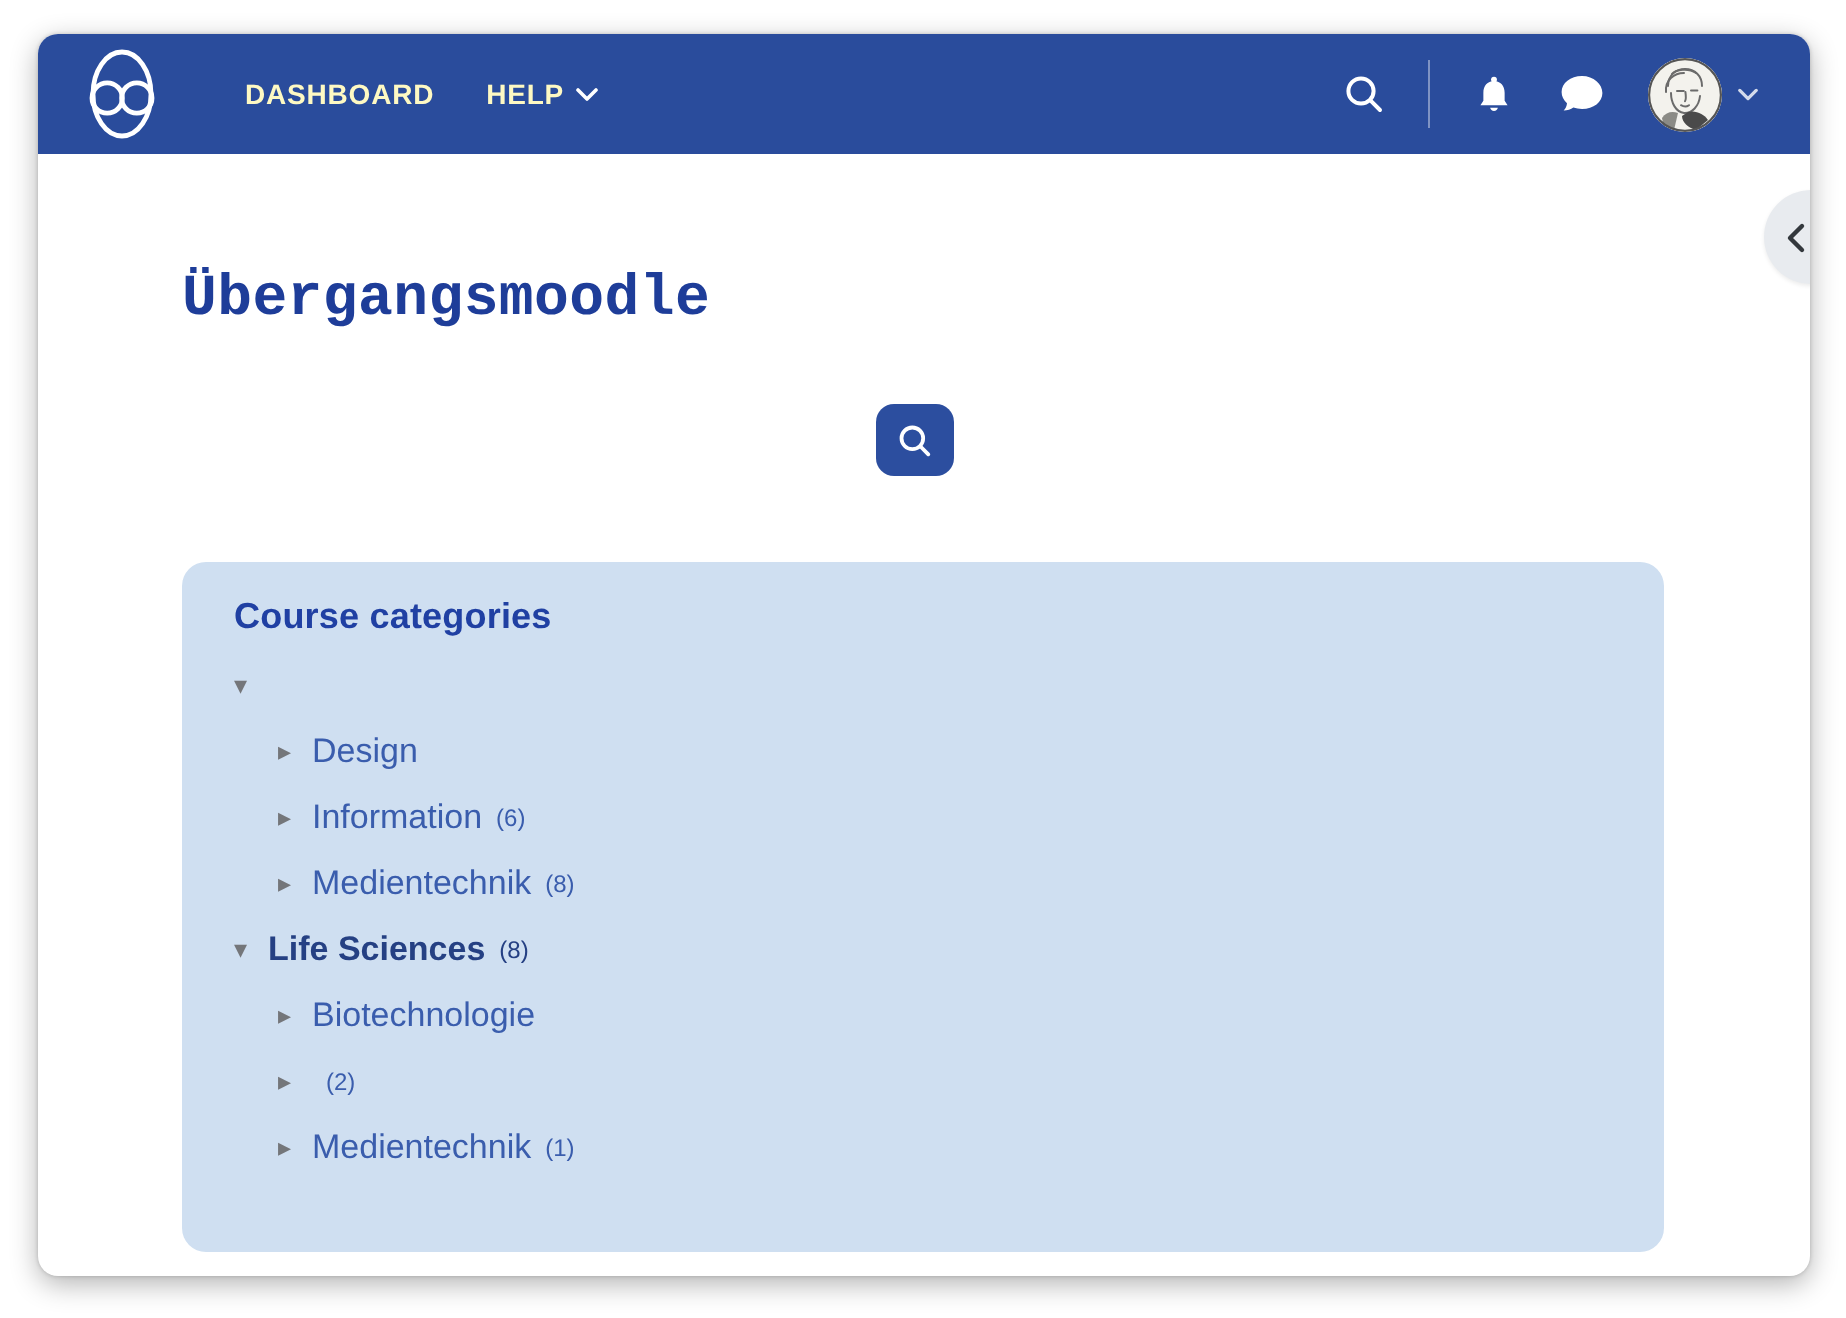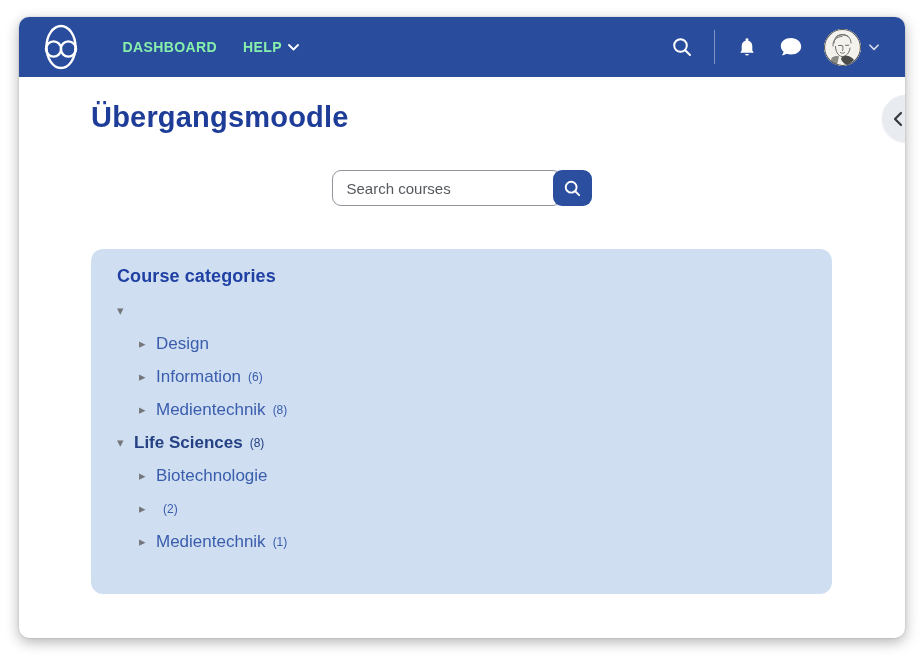--- a/index.html
+++ b/index.html
@@ -25,21 +25,21 @@
   .navbar {
     height: 60px;
     background: var(--navbar-bg, #2a4c9c);
     display: flex; align-items: center;
     padding: 0 26px 0 20px;
     color: #fff;
   }
   .logo { display: flex; align-items: center; flex: 0 0 auto; cursor: pointer; }
   .nav-links { display: flex; align-items: center; gap: 26px; margin-left: 40px; }
   .nav-link {
-    color: #86efac; text-decoration: none;
+    color: #fef9c3; text-decoration: none;
     font-size: 14px; font-weight: 700; letter-spacing: .4px;
     padding: 6px 0; position: relative;
     display: flex; align-items: center; gap: 6px;
     white-space: nowrap; cursor: pointer;
   }
   .nav-link.active::after {
     content: ""; position: absolute; left: 0; right: 0; bottom: -6px;
     height: 2px; background: #fff;
   }
   .nav-right { margin-left: auto; display: flex; align-items: center; gap: 21px; }
@@ -47,22 +47,22 @@
   .nav-divider { width: 1px; height: 34px; background: rgba(255,255,255,.4); }
   .avatar-group { display: flex; align-items: center; gap: 8px; cursor: pointer; }
   .avatar {
     width: 37px; height: 37px; border-radius: 50%;
     overflow: hidden; background: #f2f1ec; flex: 0 0 auto;
   }
 
   
   .main { width: 741px; margin: 0 auto; }
   .page-title {
-    margin-top: 24px;
-    font-family: Liberation Sans, sans-serif;
+    margin-top: 56px;
+    font-family: Liberation Mono, monospace;
     font-weight: 700; font-size: 29px;
     color: var(--title-color, #1e3d99);
     letter-spacing: .2px;
   }
   .search-form { display: flex; justify-content: center; margin-top: 36px; }
   .search-input {
     width: 230px; height: 36px;
     border: 1px solid #8f959b; border-radius: 9px;
     padding: 0 14px; font-size: 15px; color: #33383d;
     font-family: "Liberation Sans", sans-serif;
@@ -187,21 +187,20 @@
           <polyline points="1,1 5.5,5.5 10,1" fill="none" stroke="rgba(255,255,255,.8)" stroke-width="1.8" stroke-linecap="round" stroke-linejoin="round"></polyline>
         </svg>
       </div>
     </div>
   </header>
 
   <main class="main">
     <h1 class="page-title">Übergangsmoodle</h1>
 
     <form class="search-form">
-      <input class="search-input" type="text" placeholder="Search courses" style="">
       <button class="search-submit" type="submit">
         <svg width="19" height="19" viewBox="0 0 20 20">
           <circle cx="8.6" cy="8.6" r="5.7" fill="none" stroke="#ffffff" stroke-width="2"></circle>
           <line x1="12.9" y1="12.9" x2="17" y2="17" stroke="#ffffff" stroke-width="2" stroke-linecap="round"></line>
         </svg>
       </button>
     </form>
 
     <section class="panel">
       <h2 class="panel-title">Course categories</h2>

